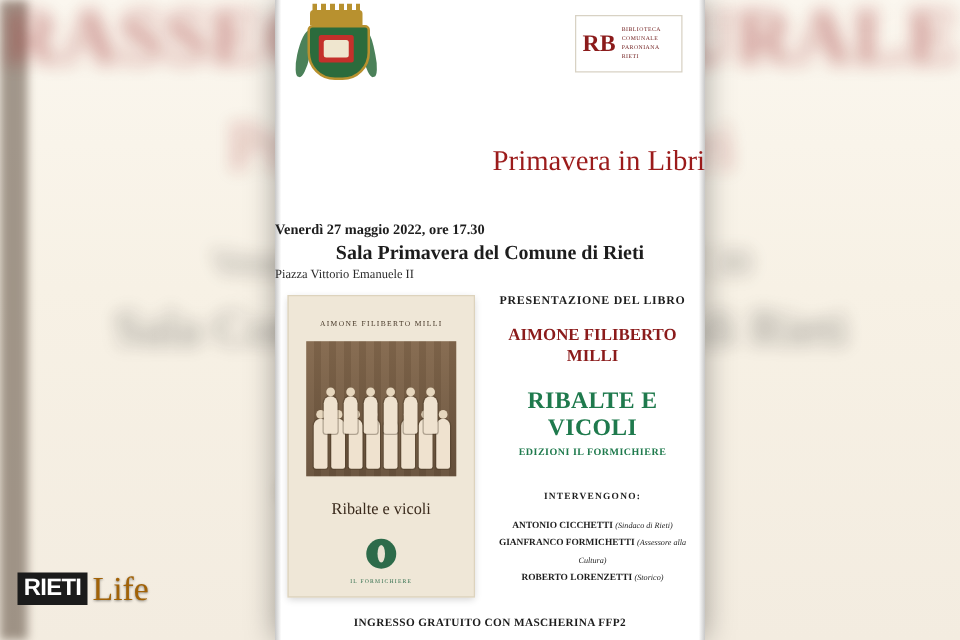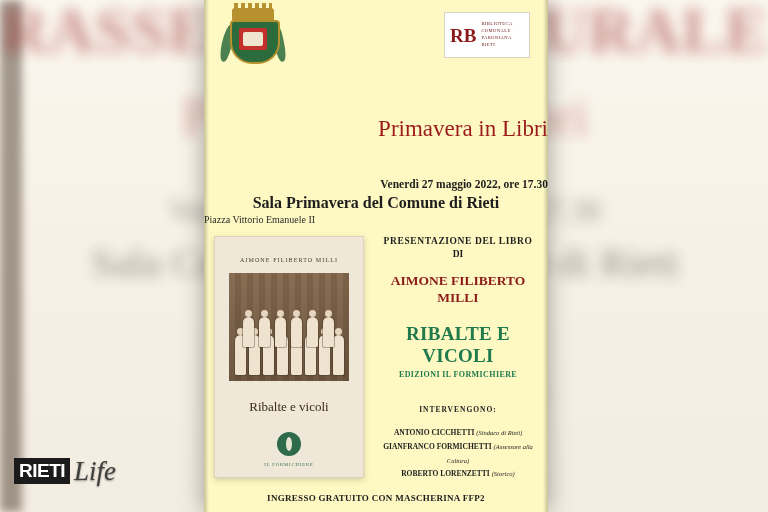--- a/index.html
+++ b/index.html
@@ -85,25 +85,25 @@
     width: 22px;
     height: 512px;
     background: #5a4a3c;
     opacity: .55;
     filter: blur(4px);
   }
 
   
   .poster {
     position: absolute;
-    left: 204px;
+    left: 220px;
     top: 0;
     width: 344px;
     height: 512px;
-    background: #fef9c3;
+    background: #ffffff;
     box-shadow: 0 0 22px rgba(0,0,0,.35);
     overflow: hidden;
   }
   .poster-edge-l {
     position: absolute;
     left: 0; top: 0;
     width: 5px; height: 512px;
     background: linear-gradient(90deg, rgba(0,0,0,.22), rgba(0,0,0,0));
   }
   .poster-edge-r {
@@ -215,21 +215,21 @@
     top: 116px;
     left: 0; right: 0;
     text-align: right;
     font-size: 23px;
     color: #9b1b1b;
   }
   .p-date {
     position: absolute;
     top: 178px;
     left: 0; right: 0;
-    text-align: right;
+    text-align: left;
     font-size: 11.5px;
     font-weight: bold;
     color: #1d1d1d;
   }
   .p-venue {
     position: absolute;
     top: 194px;
     left: 0; right: 0;
     text-align: center;
     font-size: 16px;
@@ -414,22 +414,21 @@
     color: #ffffff;
     font-family: "Liberation Sans", sans-serif;
     font-size: 19px;
     font-weight: bold;
     letter-spacing: -.5px;
     padding: 2px 5px;
   }
   .wm-life {
     font-family: "Liberation Serif", serif;
     font-size: 27px;
-    font-style: italic;
-    color: #404040;
+    color: #a16207;
     text-shadow: 0 1px 2px rgba(0,0,0,.45);
     line-height: .9;
   }
 </style>
 </head>
 <body>
 
 <div class="stage">
 
   <div class="bg">
@@ -489,21 +488,20 @@
       </div>
       <div class="book-title">Ribalte e vicoli</div>
       <div class="book-pub">
         <span class="ant"></span>
         <span class="pubname">IL FORMICHIERE</span>
       </div>
     </div>
 
     <div class="rc">
       <div class="rc-pres">PRESENTAZIONE DEL LIBRO</div>
-      <div class="rc-di">DI</div>
       <div class="rc-author">AIMONE FILIBERTO MILLI</div>
       <div class="rc-booktitle">RIBALTE E VICOLI</div>
       <div class="rc-publisher">EDIZIONI IL FORMICHIERE</div>
       <div class="rc-intervengono">INTERVENGONO:</div>
       <div class="rc-speakers">
         <div class="rc-speaker">
           <b>ANTONIO CICCHETTI</b>
           <i>(Sindaco di Rieti)</i>
         </div>
         <div class="rc-speaker">

